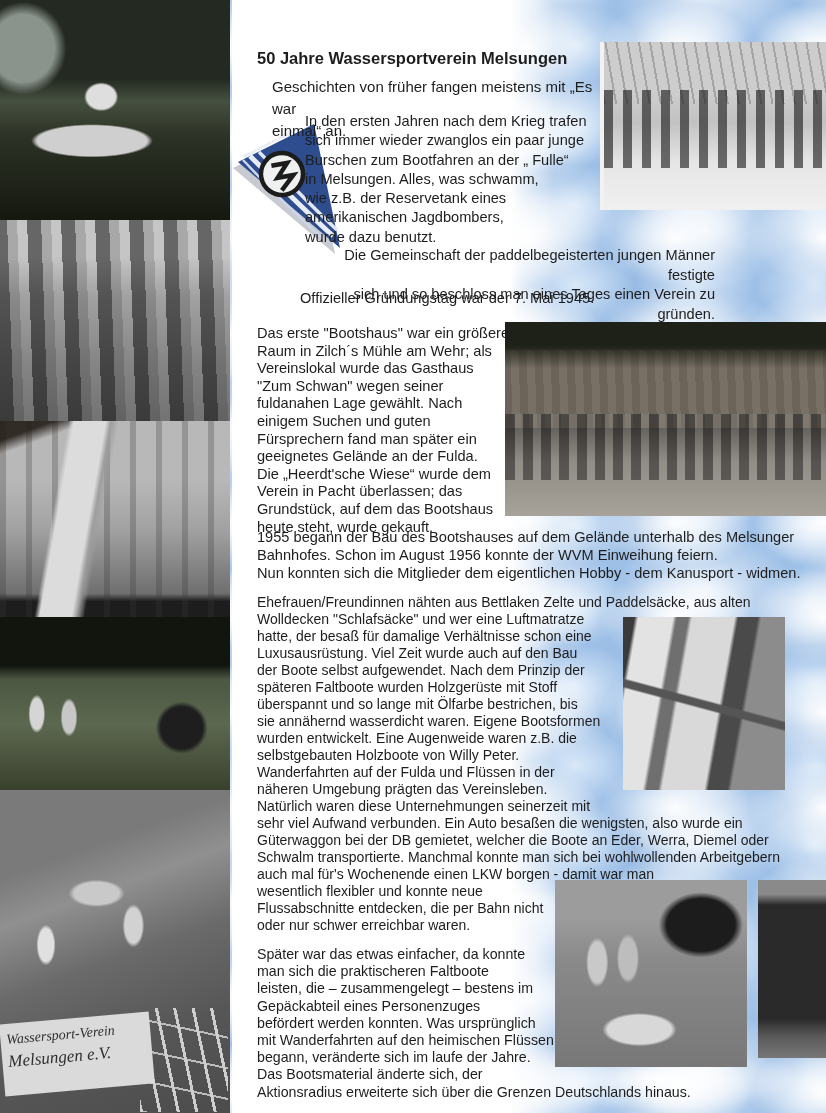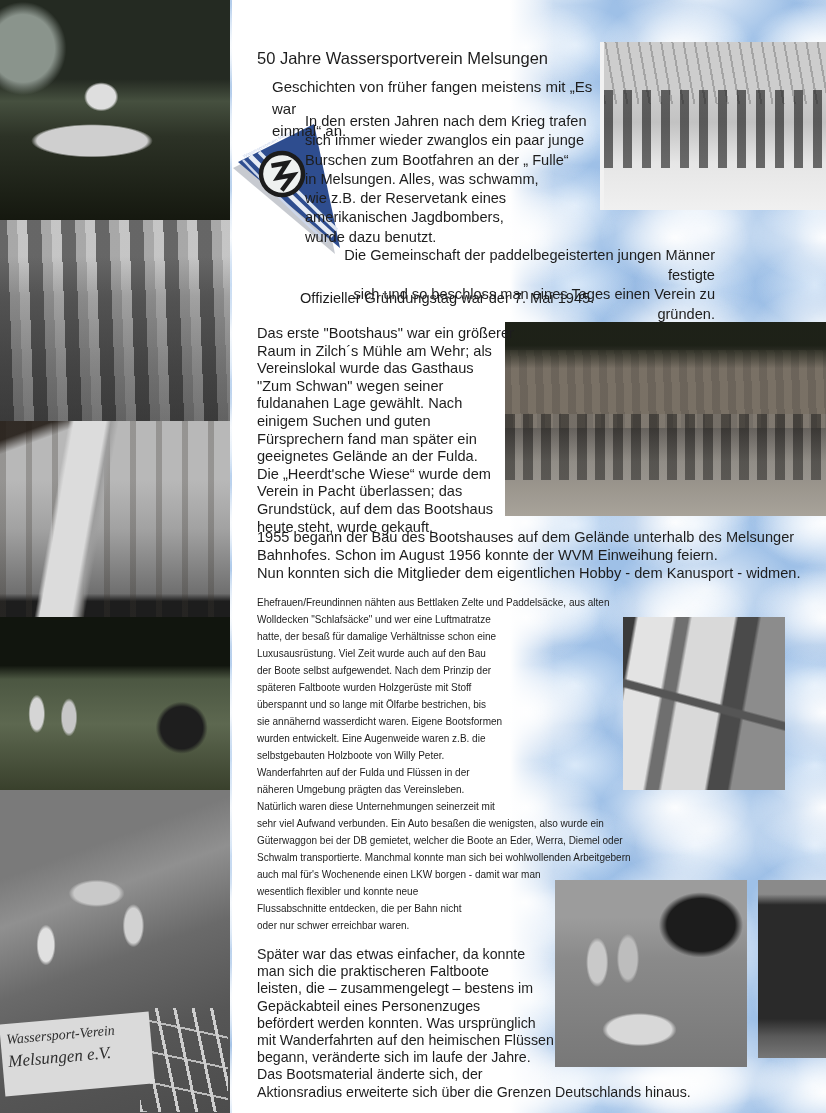--- a/index.html
+++ b/index.html
@@ -75,28 +75,28 @@
       radial-gradient(ellipse 62px 48px at 76% 24%,#1c1c1c 0 55%,rgba(0,0,0,0) 68%),
       linear-gradient(180deg,#9c9c9c 0 20%,#8a8a8a 42%,#787878 100%);}
   .ph10{left:758px;top:880px;width:68px;height:178px;background:
       linear-gradient(180deg,#8a8a8a 0 8%,#2a2a2a 14% 78%,#5a5a5a 88%,#777 100%);}
 
   
   .pennant{position:absolute;left:228px;top:104px;width:132px;height:162px;z-index:4;}
 
   
   .tb{position:absolute;z-index:5;white-space:pre-line;}
-  .title{left:257px;top:38px;width:420px;font-size:16.5px;font-weight:400;white-space:normal;}
+  .title{left:257px;top:38px;width:420px;font-size:16.5px;font-weight:700;white-space:normal;}
   .p1{left:272px;top:76px;width:330px;font-size:15px;line-height:22px;}
   .p2{left:305px;top:112px;width:300px;font-size:14.6px;line-height:19.3px;text-align:left;}
   .p3{left:330px;top:246px;width:385px;font-size:14.6px;line-height:19.5px;text-align:right;}
   .p4{left:300px;top:289px;width:320px;font-size:14.6px;line-height:19px;}
   .p5{left:257px;top:325px;width:280px;font-size:14.6px;line-height:17.6px;}
   .p5b{left:257px;top:528px;width:560px;font-size:14.6px;line-height:18px;}
-  .p6{left:257px;top:594px;width:560px;font-size:10px;line-height:17px;}
+  .p6{left:257px;top:594px;width:560px;font-size:14px;line-height:17px;}
   .p7{left:257px;top:946px;width:560px;font-size:14.2px;line-height:17.2px;}
 </style>
 </head>
 <body>
 
 <div class="page">
 
   <div class="clouds"></div>
   <div class="text-col"></div>
   <div class="text-patch"></div>

